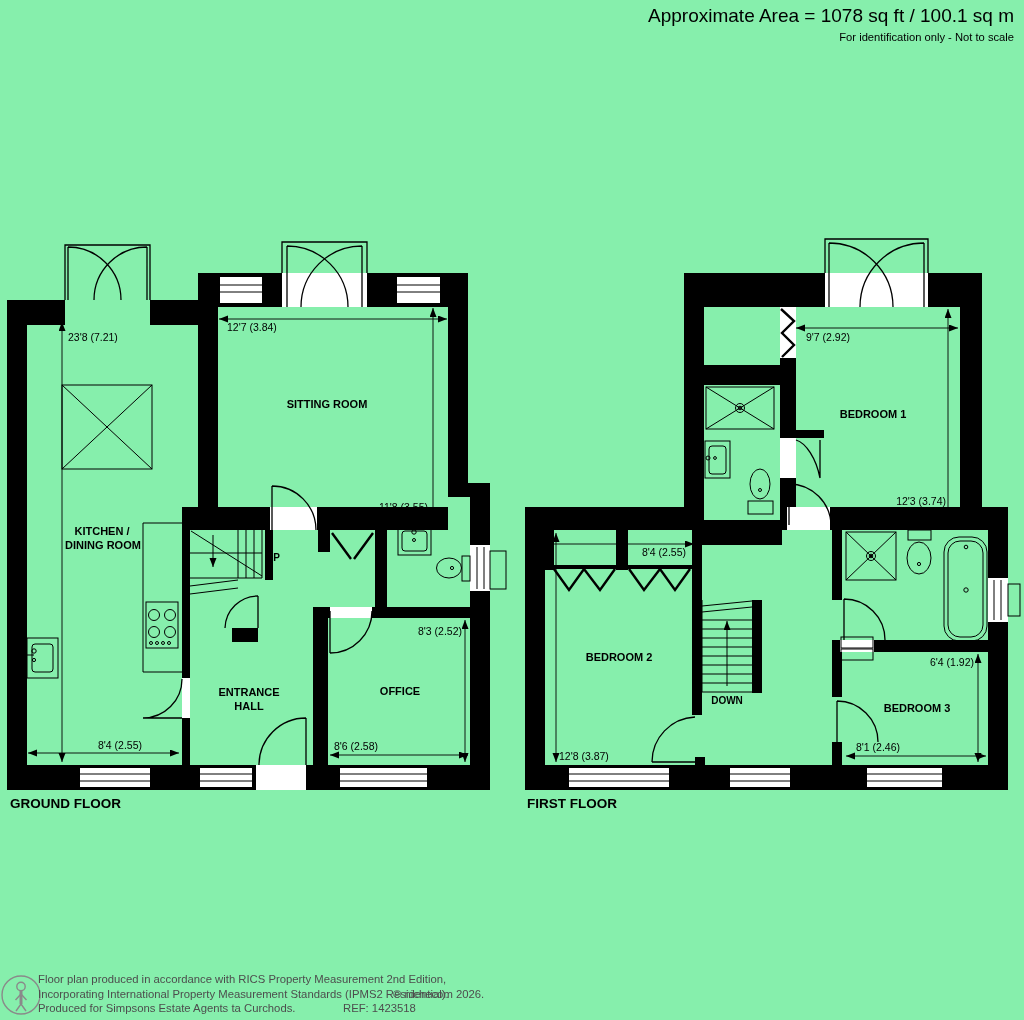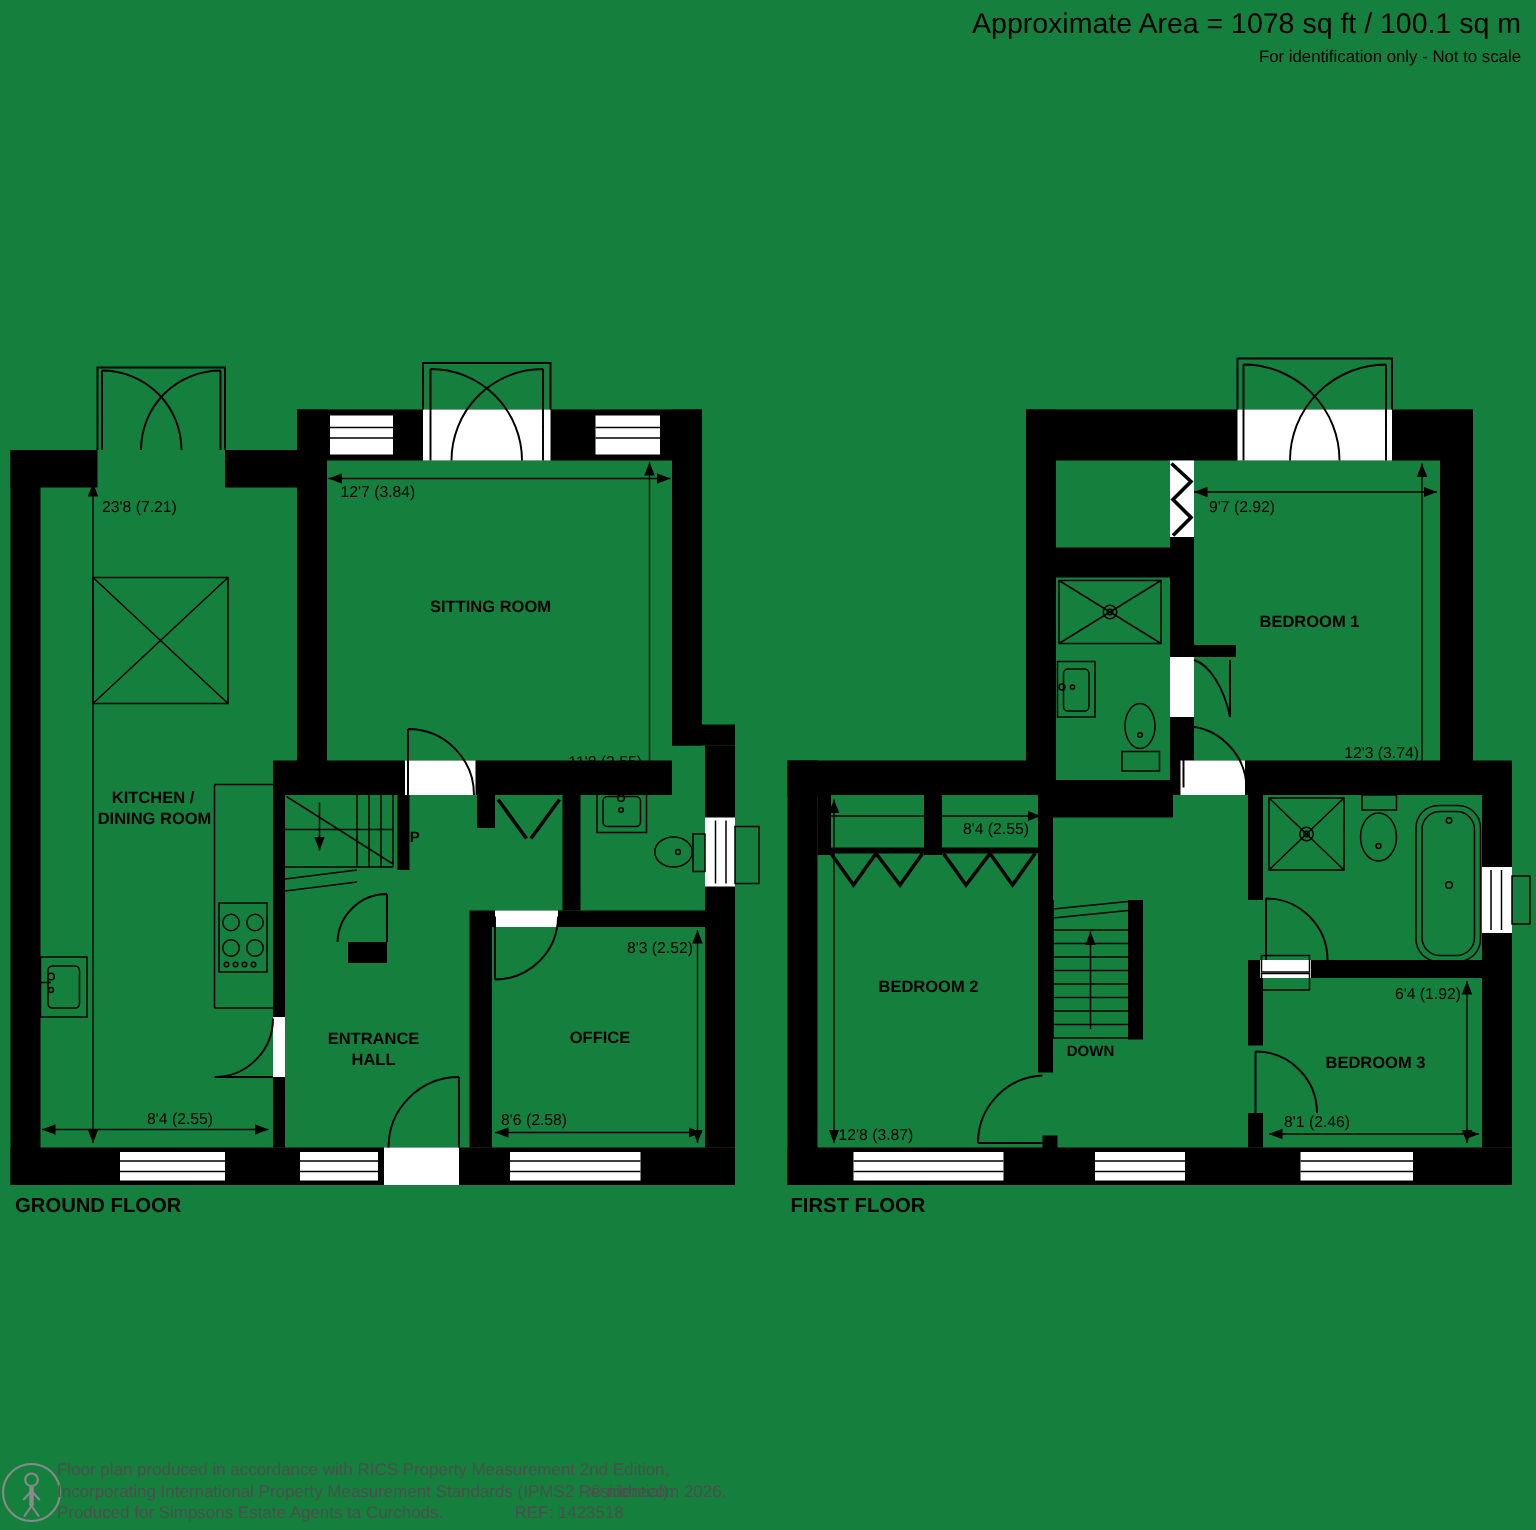--- a/index.html
+++ b/index.html
@@ -1,16 +1,16 @@
 <!DOCTYPE html>
 <html><head>
 <meta charset="utf-8">
 <style>
   html,body{margin:0;padding:0;background:#fff;}
-  .page{position:relative;width:1024px;height:1020px;background:#15803d;overflow:hidden;}
+  .page{position:relative;width:1024px;height:1020px;background:#86efac;overflow:hidden;}
   svg{display:block;}
   text{font-family:"Liberation Sans",sans-serif;fill:#000;}
   .w{fill:#000;stroke:none;}
   .o{fill:#fff;stroke:none;}
   .ln{stroke:#000;stroke-width:1.3;fill:none;}
   .tn{stroke:#000;stroke-width:1;fill:none;}
   .dim{stroke:#000;stroke-width:0.9;fill:none;}
   .thick{stroke:#000;stroke-width:4;fill:none;}
   .zig{stroke:#000;stroke-width:2.4;fill:none;}
   .dimt{font-size:10.5px;}

